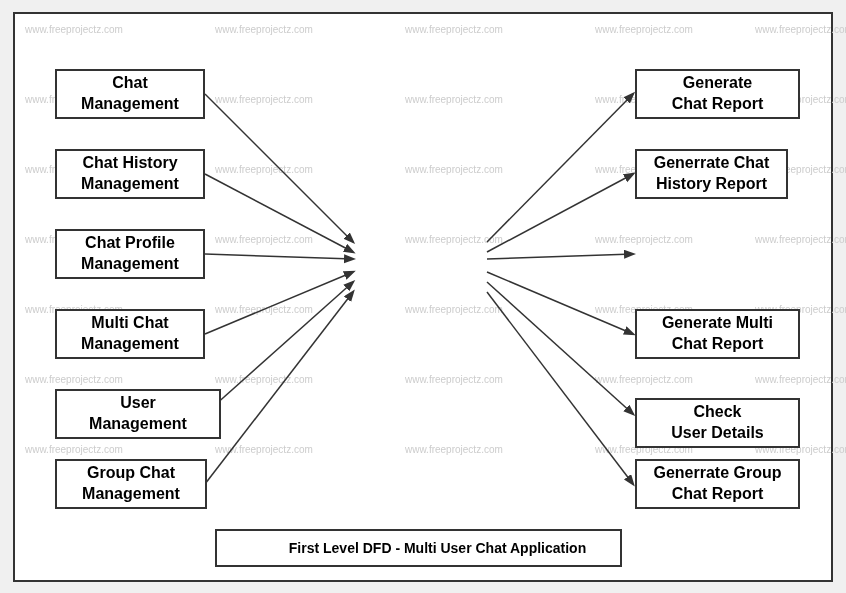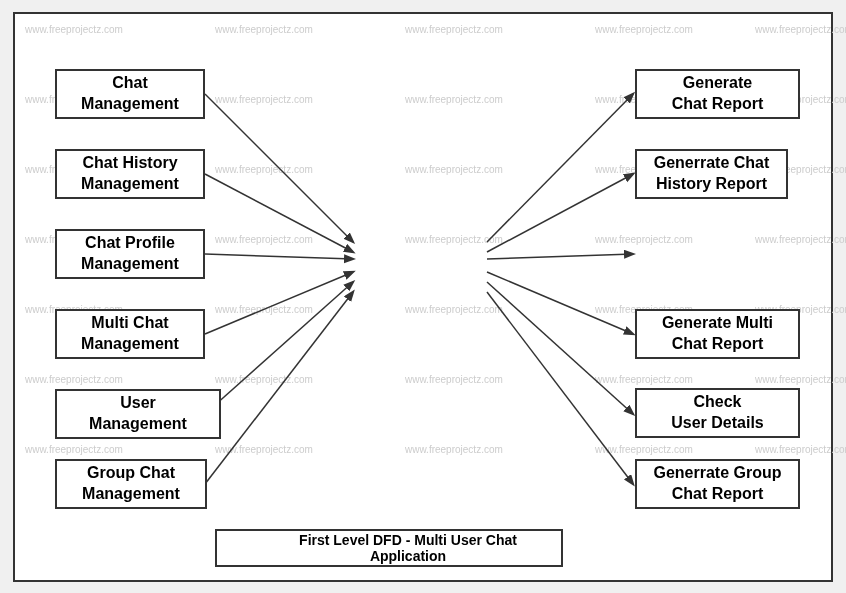--- a/index.html
+++ b/index.html
@@ -156,18 +156,18 @@
   <div class="node-box" style="left:40px; top:135px; width:150px; height:50px;">Chat History<br>Management</div>
   <div class="node-box" style="left:40px; top:215px; width:150px; height:50px;">Chat Profile<br>Management</div>
   <div class="node-box" style="left:40px; top:295px; width:150px; height:50px;">Multi Chat<br>Management</div>
   <div class="node-box" style="left:40px; top:375px; width:166px; height:50px;">User<br>Management</div>
   <div class="node-box" style="left:40px; top:445px; width:152px; height:50px;">Group Chat<br>Management</div>
 
 
   <div class="node-box" style="left:620px; top:55px; width:165px; height:50px;">Generate<br>Chat Report</div>
   <div class="node-box" style="left:620px; top:135px; width:153px; height:50px;">Generrate Chat<br>History Report</div>
   <div class="node-box" style="left:620px; top:295px; width:165px; height:50px;">Generate Multi<br>Chat Report</div>
-  <div class="node-box" style="left:620px; top:374px; width:165px; height:50px;">Check<br>User Details</div>
+  <div class="node-box" style="left:620px; top:384px; width:165px; height:50px;">Check<br>User Details</div>
   <div class="node-box" style="left:620px; top:445px; width:165px; height:50px;">Generrate Group<br>Chat Report</div>
 
-  <div class="footer-box" style="left:200px; top:515px; width:348px; height:38px;padding-left:44px;">First Level DFD - Multi User Chat Application</div>
+  <div class="footer-box" style="left:200px; top:515px; width:407px; height:38px;padding-left:44px;">First Level DFD - Multi User Chat Application</div>
 
 </div>
 
 </body></html>

